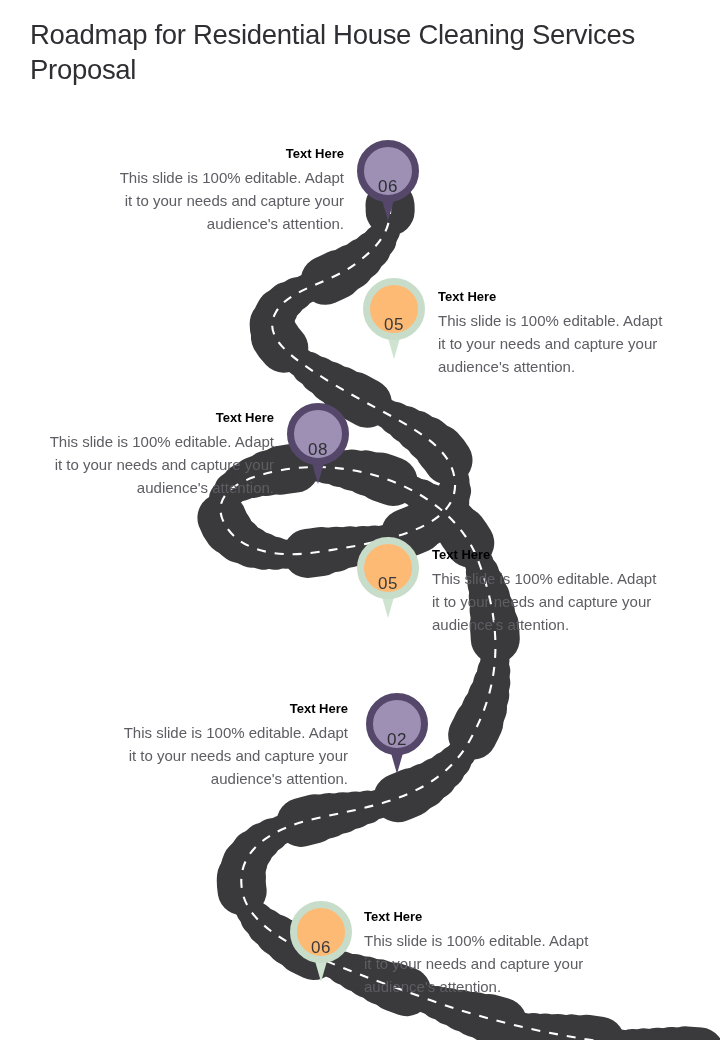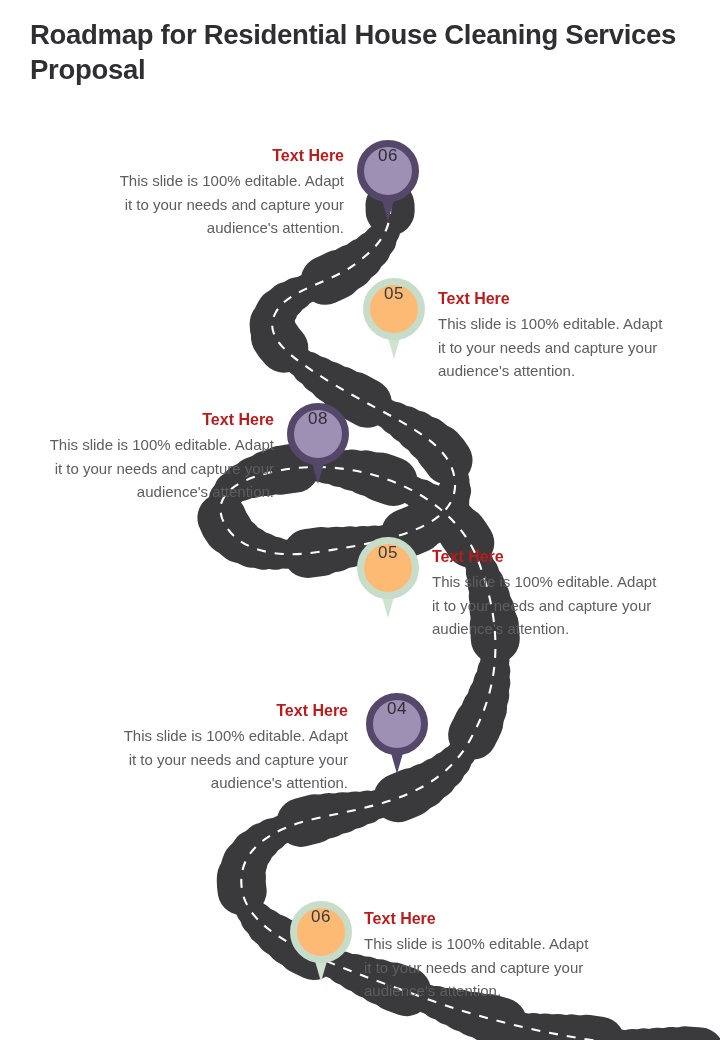--- a/index.html
+++ b/index.html
@@ -16,21 +16,21 @@
     color: #3a3a3c;
   }
 
   
   #slide-title {
     position: absolute;
     left: 30px;
     top: 18px;
     width: 660px;
     font-size: 27.5px;
-    font-weight: bold;
+    font-weight: normal;
     line-height: 1.26;
     letter-spacing: -0.3px;
     color: #2f2f33;
   }
 
   
   #road-layer {
     position: absolute;
     left: 0;
     top: 0;
@@ -42,21 +42,21 @@
   .pin {
     position: absolute;
     width: 0;
     height: 0;
   }
   .pin-disc {
     position: absolute;
     border-radius: 50%;
     box-sizing: border-box;
     display: flex;
-    align-items: flex-start;
+    align-items: flex-end;
     justify-content: center;
   }
   .pin-tail {
     position: absolute;
     width: 0;
     height: 0;
   }
   .pin-num {
     font-size: 17px;
     font-weight: normal;
@@ -96,23 +96,23 @@
 
   
   .step-text {
     position: absolute;
     width: 232px;
   }
   .step-text.align-right { text-align: right; }
   .step-text.align-left  { text-align: left; }
 
   .step-head {
-    font-size: 16px;
+    font-size: 13px;
     font-weight: bold;
-    color: #b91c1c;
+    color: #000000;
     margin-bottom: 4px;
     line-height: 1.2;
   }
   .step-body {
     font-size: 15px;
     line-height: 1.56;
     color: #5d5d63;
   }
 </style>
 </head>
@@ -193,21 +193,21 @@
         <span class="pin-num">05</span>
       </div>
     </div>
     <div class="step-text align-left" style="left: 432px; top: 547px;">
       <div class="step-head">Text Here</div>
       <div class="step-body">This slide is 100% editable. Adapt it to your needs and capture your audience's attention.</div>
     </div>
     <div class="pin purple" style="left: 397px; top: 724px;">
       <div class="pin-tail"></div>
       <div class="pin-disc">
-        <span class="pin-num">04</span>
+        <span class="pin-num">02</span>
       </div>
     </div>
     <div class="step-text align-right" style="left: 116px; top: 701px;">
       <div class="step-head">Text Here</div>
       <div class="step-body">This slide is 100% editable. Adapt it to your needs and capture your audience's attention.</div>
     </div>
     <div class="pin green" style="left: 321px; top: 932px;">
       <div class="pin-tail"></div>
       <div class="pin-disc">
         <span class="pin-num">06</span>

